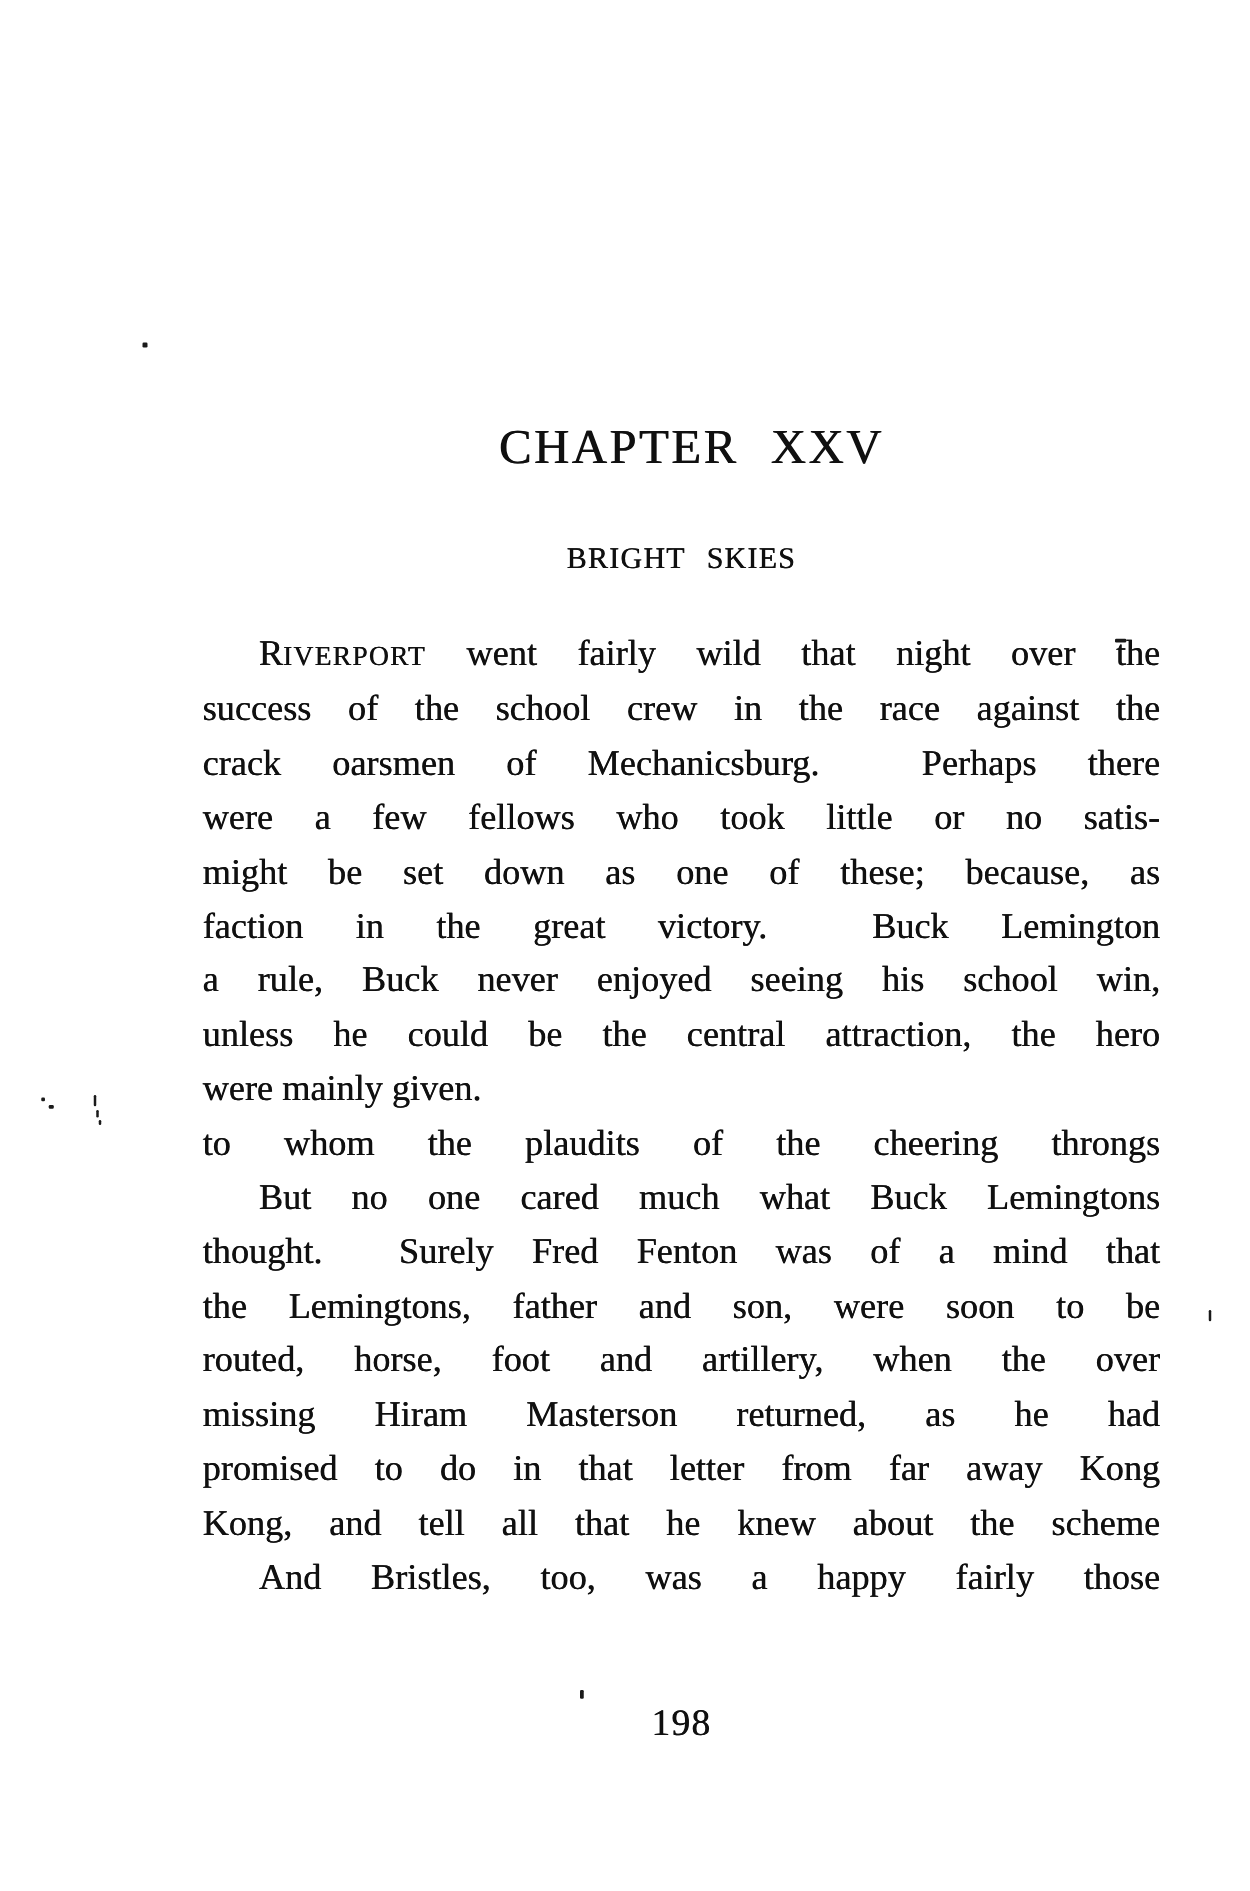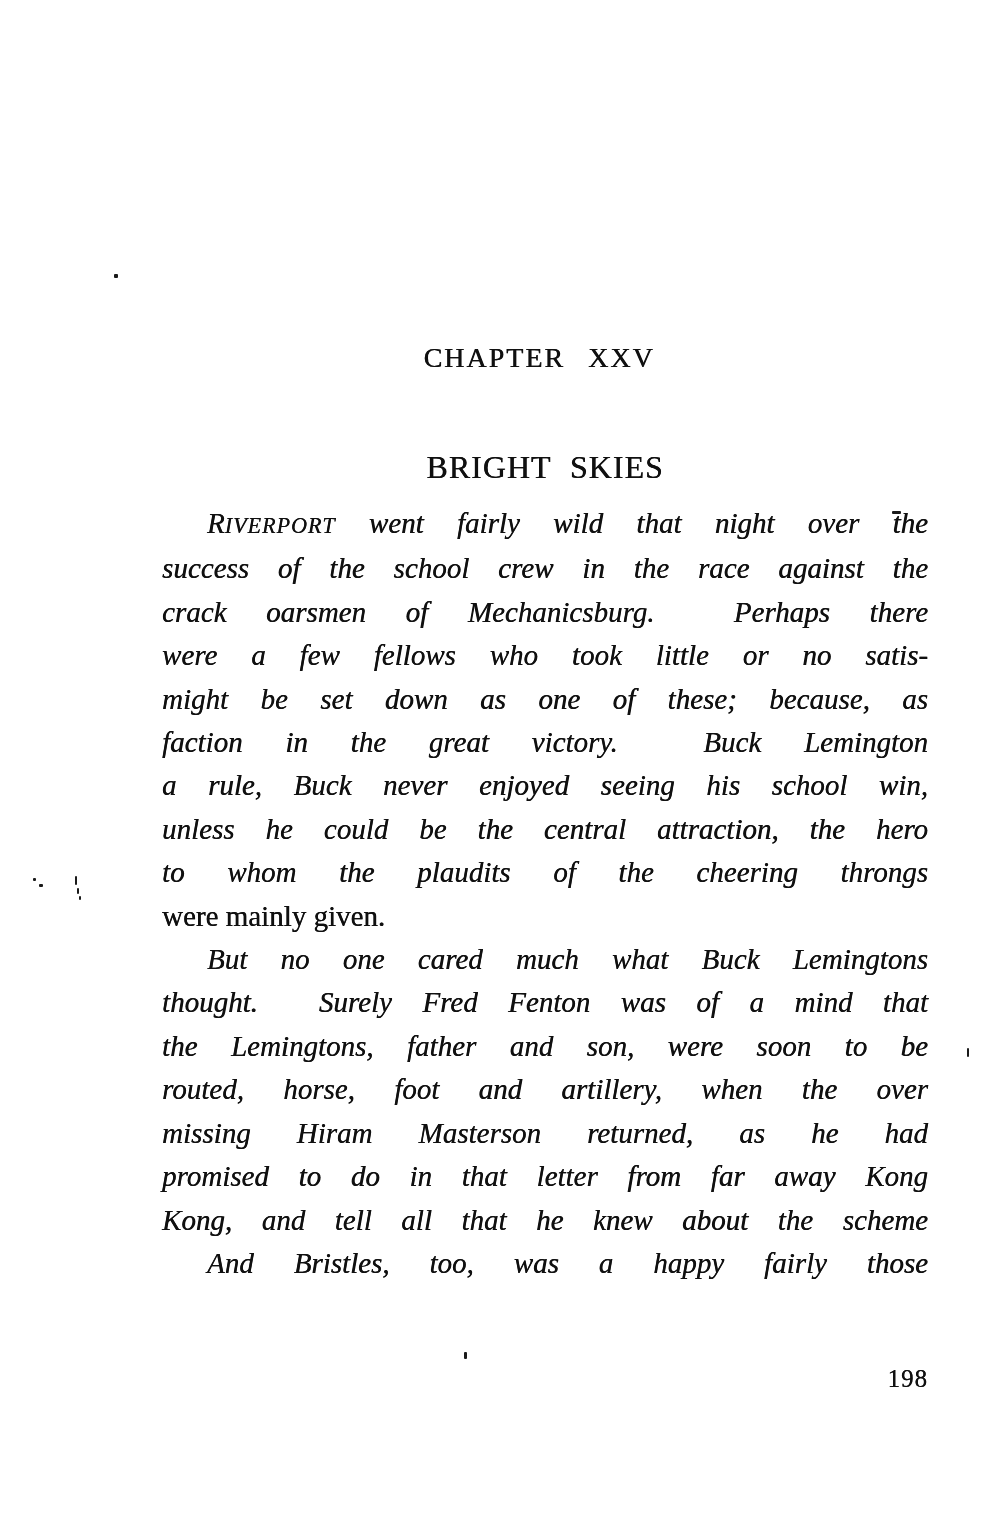--- a/index.html
+++ b/index.html
@@ -12,72 +12,70 @@
     font-family: "Liberation Serif", "DejaVu Serif", serif;
     color: #101010;
   }
   .page {
     position: absolute;
     inset: 0;
     background: #ffffff;
   }
   .chapter-heading {
     position: absolute;
-    left: 156px;
+    left: 170px;
     width: 766px;
     top: 336px;
     text-align: center;
-    font-size: 28px;
+    font-size: 39px;
     line-height: 44px;
     letter-spacing: 2px;
     word-spacing: 14px;
     text-shadow: 0.5px 0 0 currentColor;
     white-space: nowrap;
   }
   .section-heading {
     position: absolute;
     left: 162px;
     width: 766px;
     top: 430px;
     text-align: center;
-    font-size: 32px;
+    font-size: 24px;
     line-height: 34px;
     letter-spacing: 1px;
     word-spacing: 10px;
     text-shadow: 0.4px 0 0 currentColor;
     white-space: nowrap;
-    margin-top: 20px;
   }
   .body-text {
     position: absolute;
     left: 162px;
     top: 502px;
     width: 766px;
     font-size: 29px;
     line-height: 43.4px;
     text-shadow: 0.35px 0 0 currentColor;
   }
   .line { min-height: 43.4px; }
   .line.j {
     text-align: justify;
     text-align-last: justify;
-    font-style: italic;
   }
   .line.indent { text-indent: 45px; }
   .sc {
     font-size: 0.76em;
     letter-spacing: 1px;
   }
   .page-number {
     position: absolute;
     left: 162px;
     width: 766px;
     top: 1364px;
-    text-align: right;
-    font-size: 25px;
+    text-align: center;
+    font-size: 30px;
     line-height: 30px;
     letter-spacing: 1px;
     text-shadow: 0.35px 0 0 currentColor;
   }
   .artifact {
     position: absolute;
     background: #1a1a1a;
     border-radius: 1px;
   }
 </style>
@@ -92,22 +90,22 @@
 
   <div class="body-text">
     <div class="line j indent"><span>R</span><span class="sc">IVERPORT</span><span> went fairly wild that night over the</span></div>
     <div class="line j">success of the school crew in the race against the</div>
     <div class="line j">crack oarsmen of Mechanicsburg.&nbsp; Perhaps there</div>
     <div class="line j">were a few fellows who took little or no satis-</div>
     <div class="line j">might be set down as one of these; because, as</div>
     <div class="line j">faction in the great victory.&nbsp; Buck Lemington</div>
     <div class="line j">a rule, Buck never enjoyed seeing his school win,</div>
     <div class="line j">unless he could be the central attraction, the hero</div>
+    <div class="line">were mainly given.</div>
     <div class="line j">to whom the plaudits of the cheering throngs</div>
-    <div class="line">were mainly given.</div>
     <div class="line j indent">But no one cared much what Buck Lemingtons</div>
     <div class="line j">thought.&nbsp; Surely Fred Fenton was of a mind that</div>
     <div class="line j">the Lemingtons, father and son, were soon to be</div>
     <div class="line j">routed, horse, foot and artillery, when the over</div>
     <div class="line j">missing Hiram Masterson returned, as he had</div>
     <div class="line j">promised to do in that letter from far away Kong</div>
     <div class="line j">Kong, and tell all that he knew about the scheme</div>
     <div class="line j indent">And Bristles, too, was a happy fairly those</div>
   </div>
 

